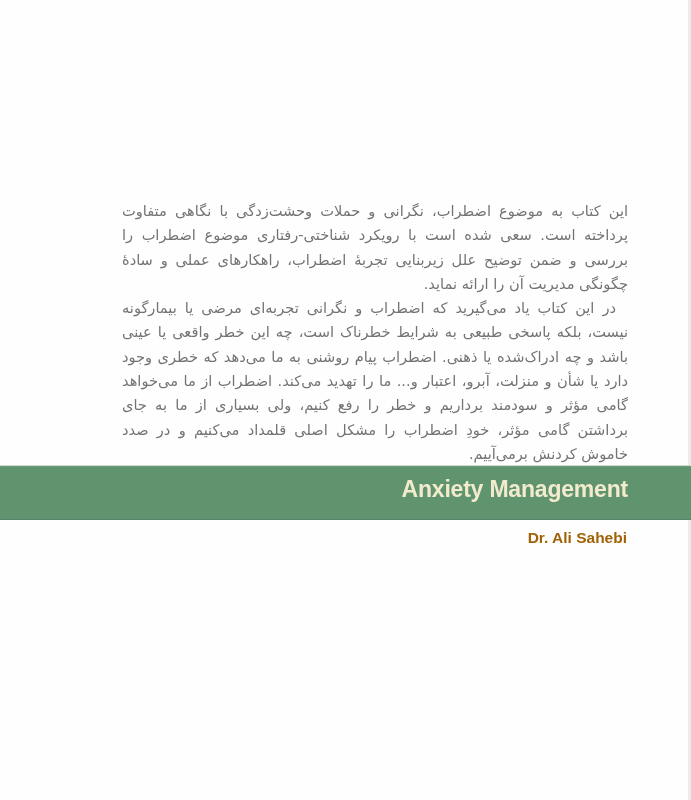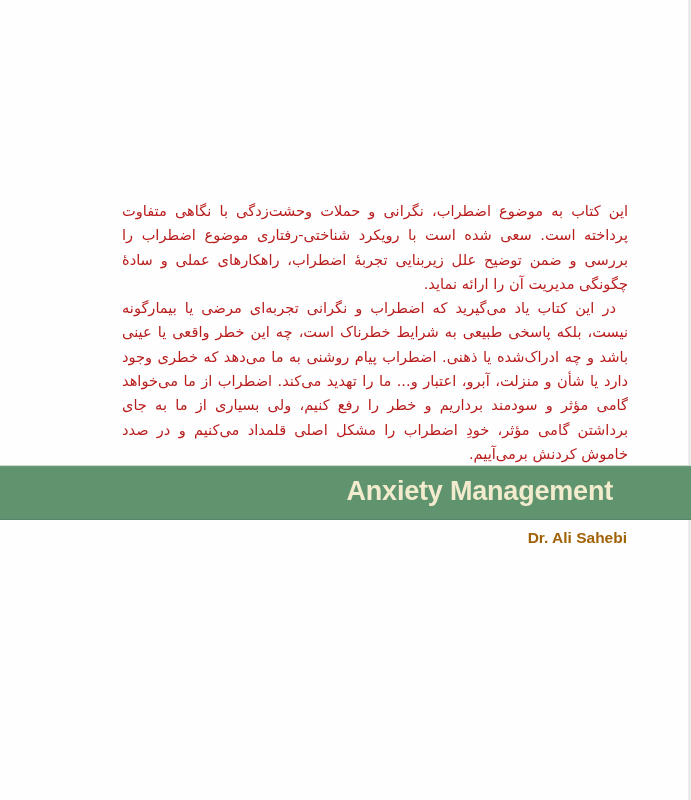--- a/index.html
+++ b/index.html
@@ -26,21 +26,21 @@
       width: 3px; height: 800px;
       background: #ececec;
     }
     .blurb {
       position: absolute;
       left: 122px;
       top: 199px;
       width: 506px;
       direction: rtl;
       text-align: justify;
-      color: #b91c1c;
+      color: #737373;
       font-size: 14.6px;
       line-height: 24.3px;
       letter-spacing: -0.15px;
     }
     .blurb p {
       margin: 0;
       text-align-last: right;
     }
     .blurb p.indent {
       text-indent: 12px;
@@ -55,25 +55,25 @@
       box-shadow: inset 0 1px 0 #6a9b79, inset 0 -1px 0 #55876a;
     }
     .band-top-line {
       position: absolute;
       left: 0; top: 465px;
       width: 691px; height: 1px;
       background: #cfd9c9;
     }
     .title {
       position: absolute;
-      right: 78px;
+      right: 63px;
       top: 476px;
       font-family: "Liberation Sans", sans-serif;
       font-weight: bold;
-      font-size: 27px;
+      font-size: 23px;
       letter-spacing: -0.2px;
       color: #f2ebcd;
       white-space: nowrap;
     }
     .author {
       position: absolute;
       right: 64px;
       top: 529px;
       font-family: "Liberation Sans", sans-serif;
       font-weight: bold;

